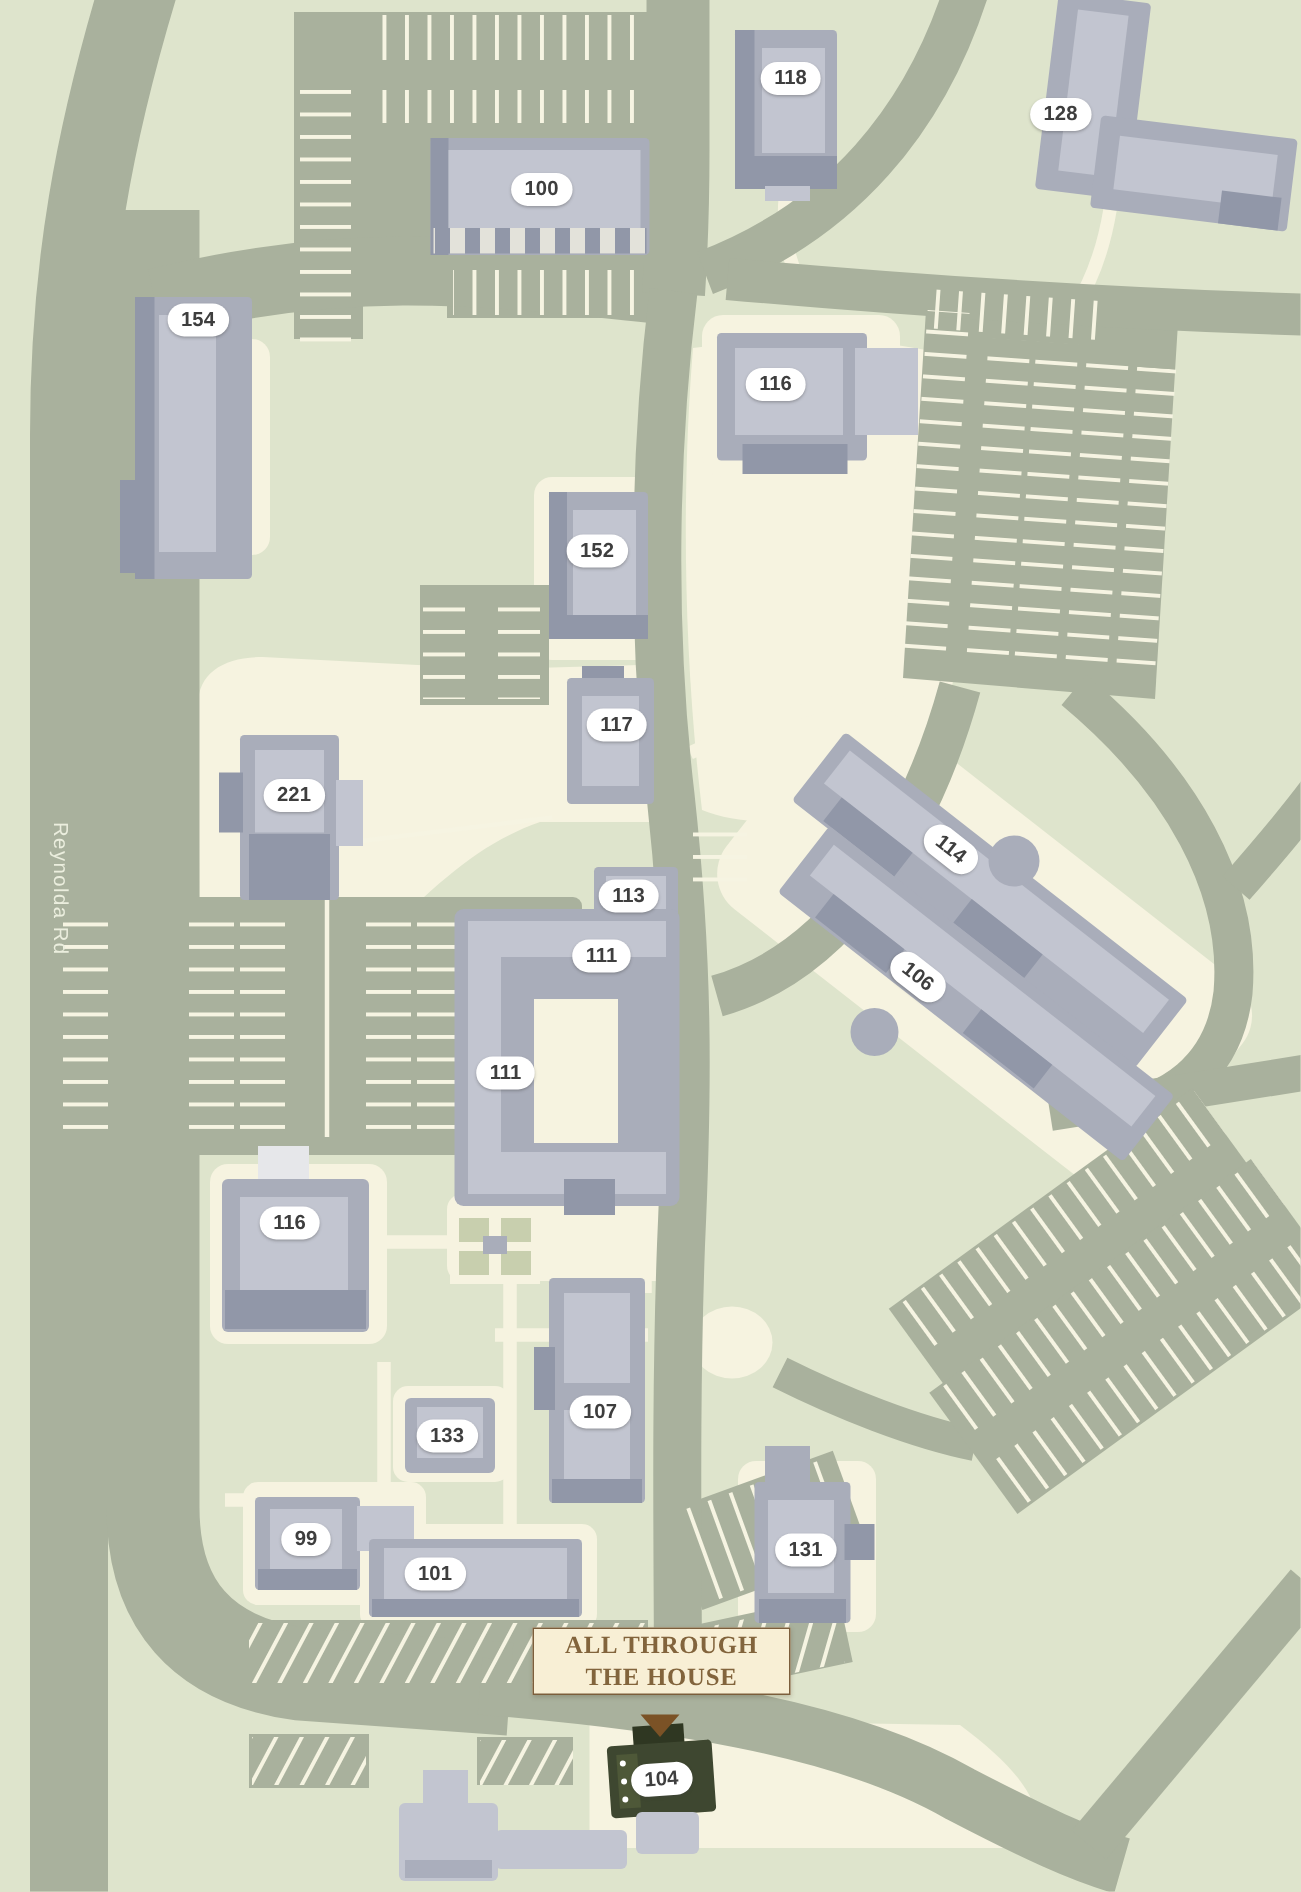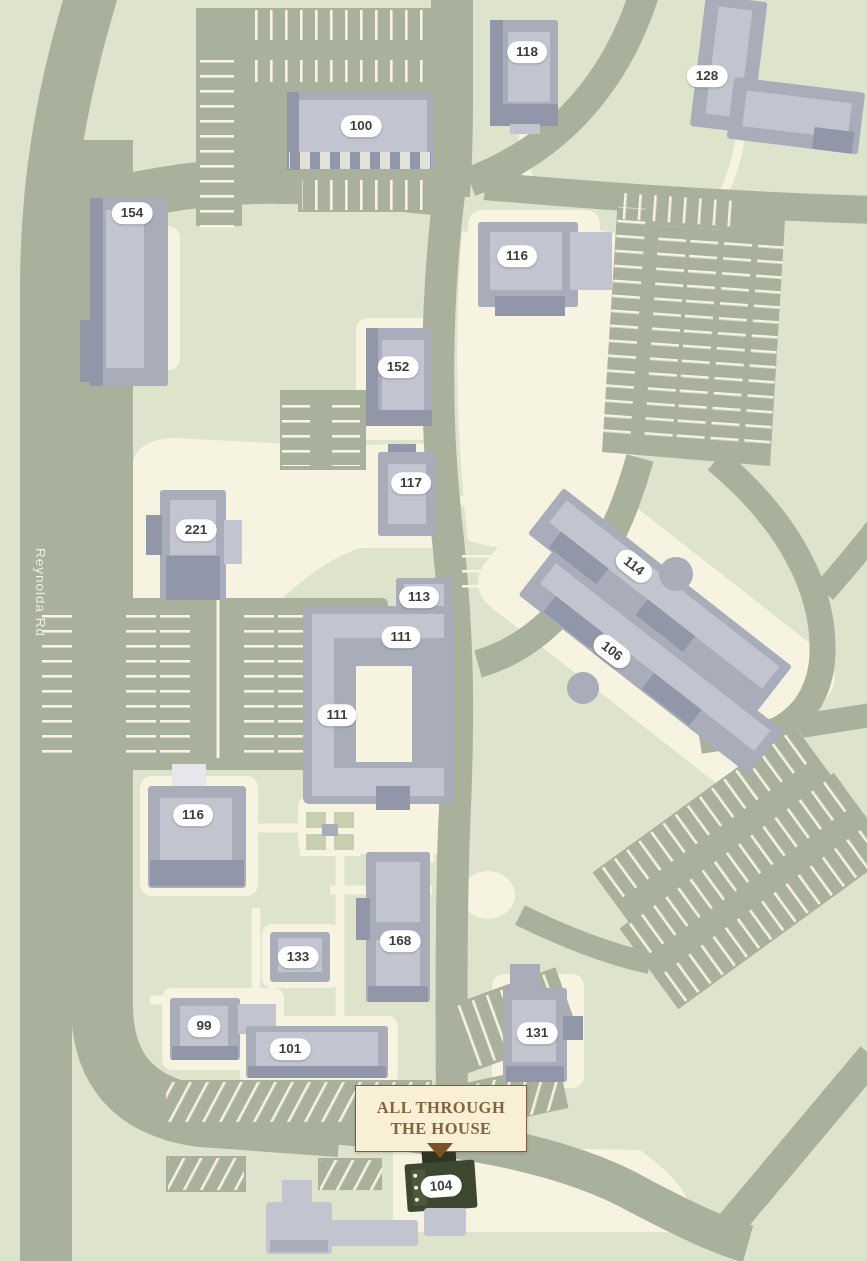--- a/index.html
+++ b/index.html
@@ -16,21 +16,21 @@
         white-space:nowrap;}
   .pill.rot38{transform:translate(-50%,-50%) rotate(38deg);}
   .pill.rotm4{transform:translate(-50%,-50%) rotate(-4deg);}
   #road-label{position:absolute;left:33px;top:548px;writing-mode:vertical-rl;
         color:var(--road_text);font-size:13.5px;letter-spacing:1px;}
   #callout{position:absolute;left:355px;top:1085px;width:166px;
         background:var(--callout_bg);border:1.5px solid var(--callout_border);
         box-shadow:0 1px 3px rgba(80,60,30,.25);
         color:var(--callout_text);font-family:"Liberation Serif",serif;
         font-weight:700;font-size:16.5px;line-height:1.3;letter-spacing:.5px;
-        text-align:center;padding:11px 2px;}
+        text-align:center;padding:0 2px;}
   #callout-arrow{position:absolute;left:427px;top:1143px;width:0;height:0;
         border-left:13px solid transparent;border-right:13px solid transparent;
         border-top:15px solid var(--arrow);}
 </style>
 </head>
 <body>
 
 <div id="map">
 
 <svg width="867" height="1261" viewBox="0 0 867 1261">
@@ -320,21 +320,21 @@
 <div class="pill" style="left:517px;top:256px">116</div>
 <div class="pill" style="left:398px;top:367px">152</div>
 <div class="pill" style="left:411px;top:483px">117</div>
 <div class="pill" style="left:196px;top:530px">221</div>
 <div class="pill rot38" style="left:634px;top:566px">114</div>
 <div class="pill" style="left:419px;top:597px">113</div>
 <div class="pill" style="left:401px;top:637px">111</div>
 <div class="pill rot38" style="left:612px;top:651px">106</div>
 <div class="pill" style="left:337px;top:715px">111</div>
 <div class="pill" style="left:193px;top:815px">116</div>
-<div class="pill" style="left:400px;top:941px">168</div>
+<div class="pill" style="left:400px;top:941px">107</div>
 <div class="pill" style="left:298px;top:957px">133</div>
 <div class="pill" style="left:204px;top:1026px">99</div>
 <div class="pill" style="left:290px;top:1049px">101</div>
 <div class="pill" style="left:537px;top:1033px">131</div>
 <div class="pill rotm4" style="left:441px;top:1186px">104</div>
 
 <div id="callout">
   <div>ALL THROUGH</div>
   <div>THE HOUSE</div>
 </div>

